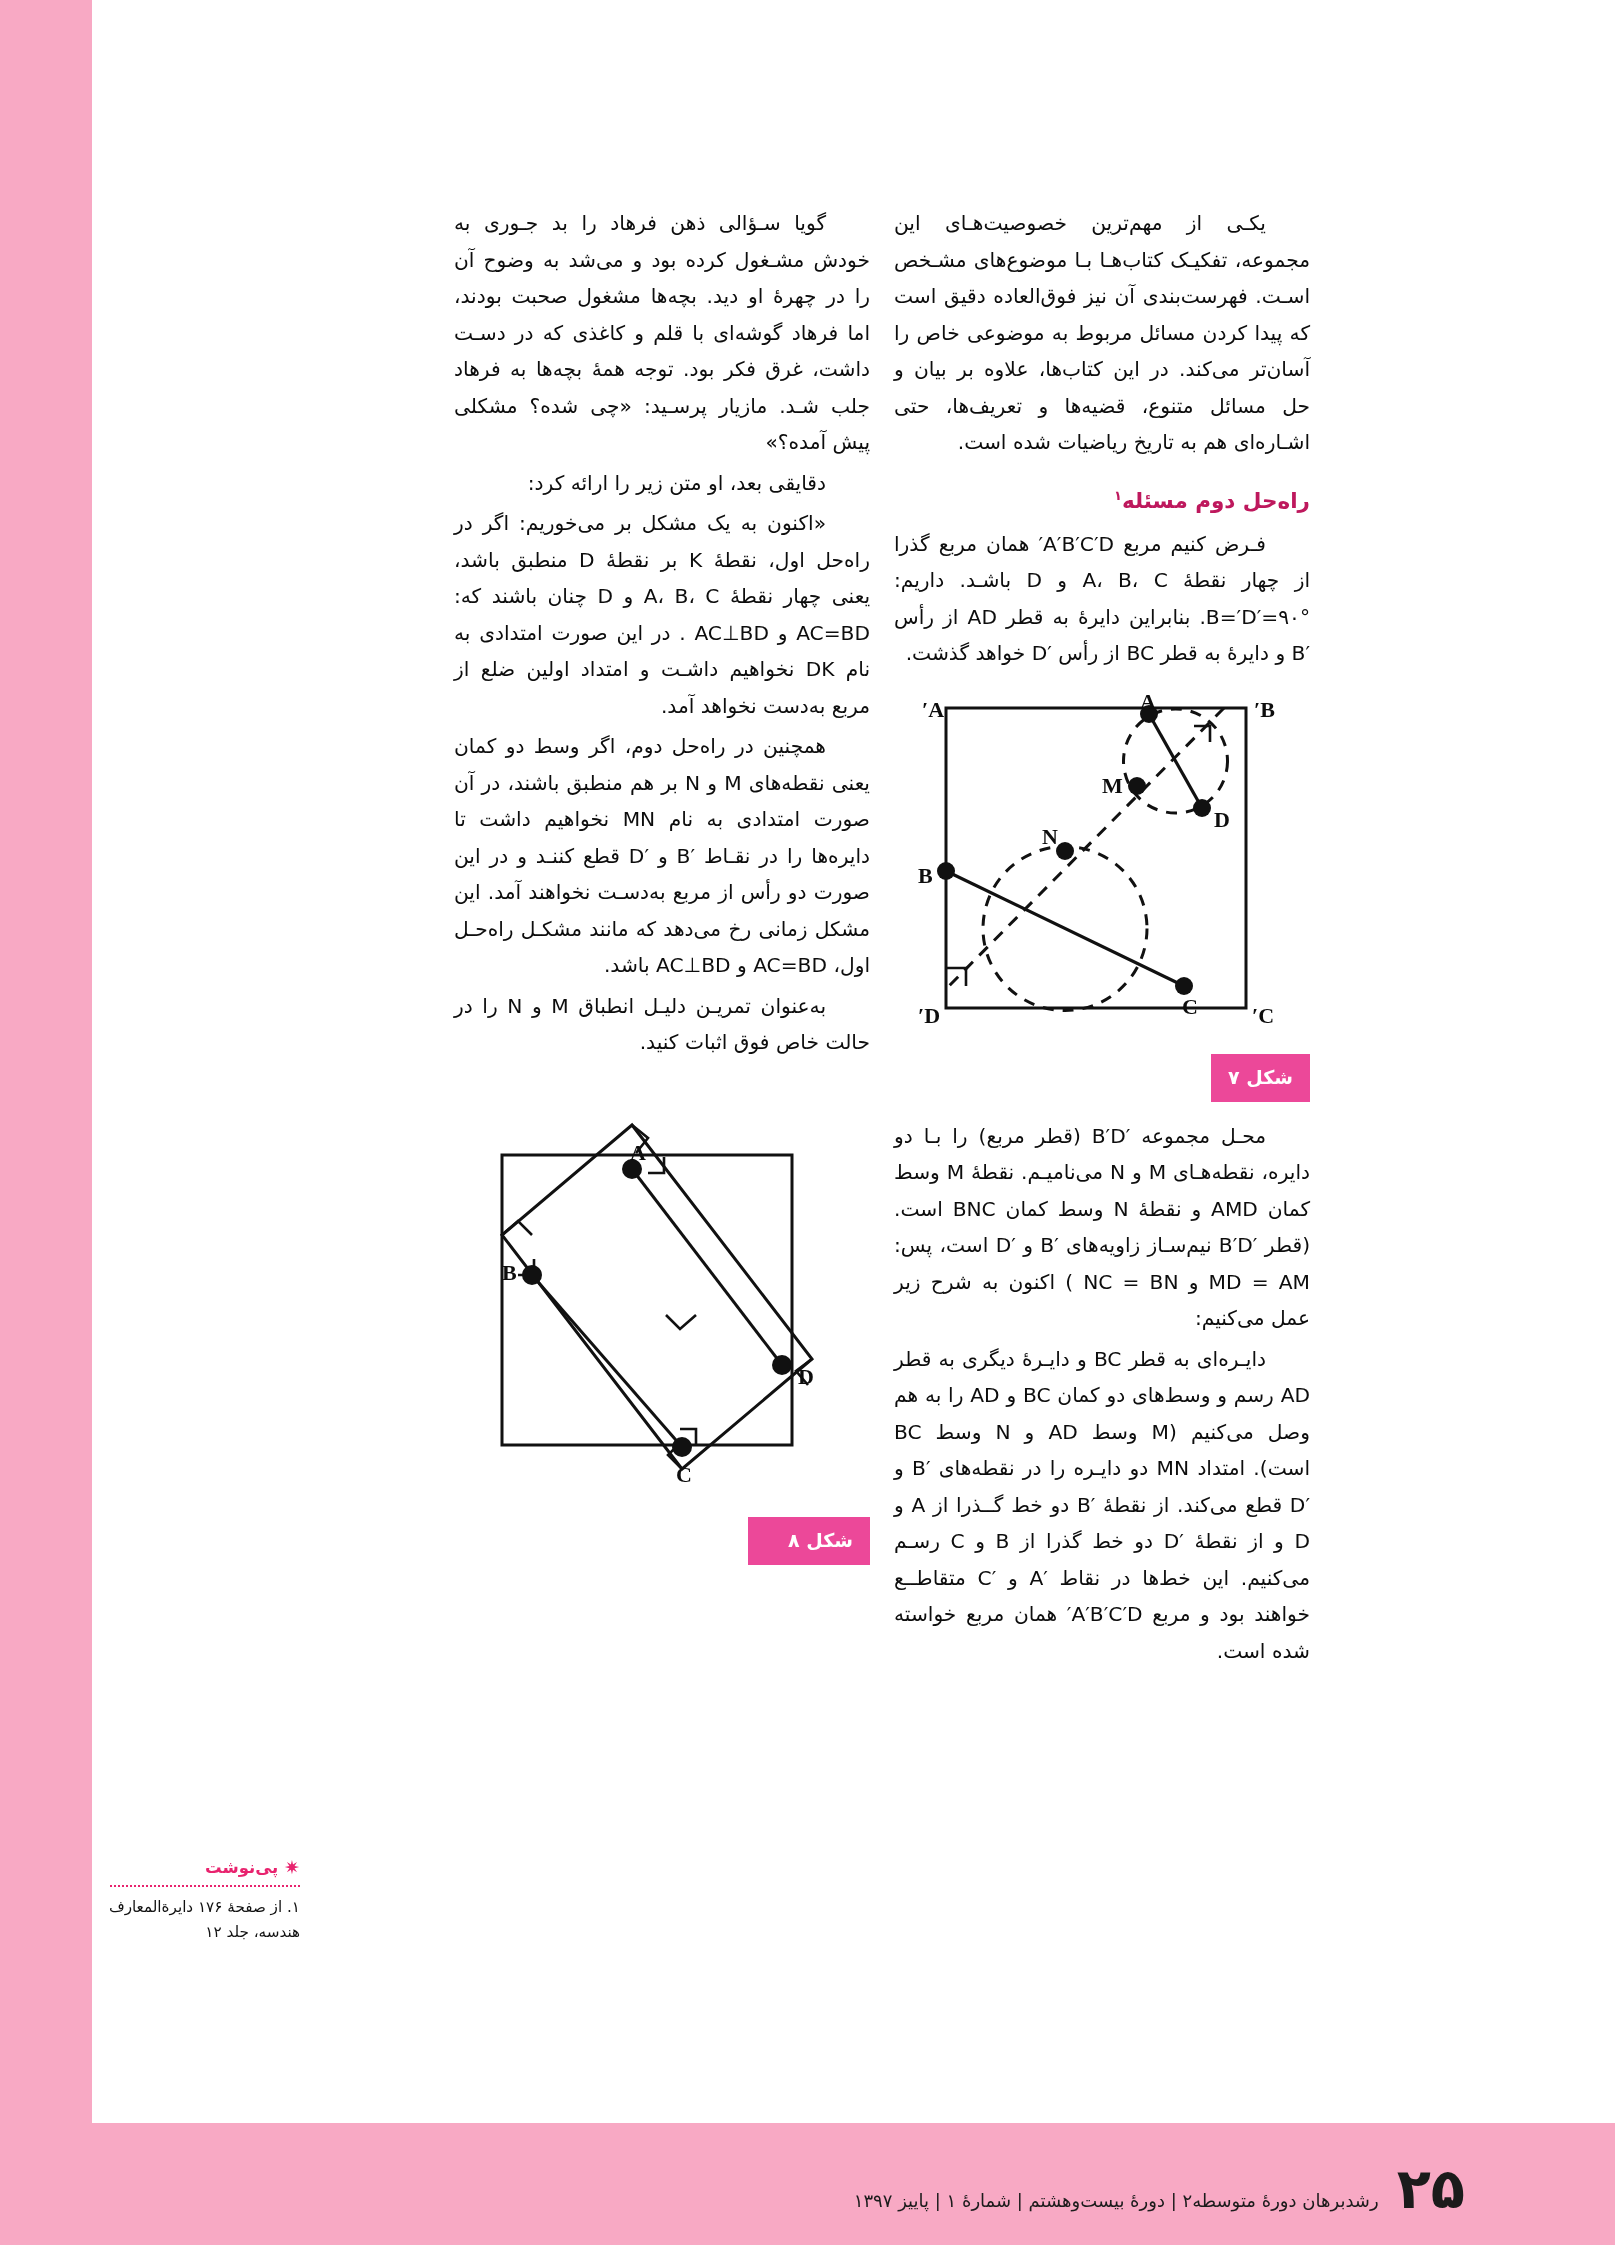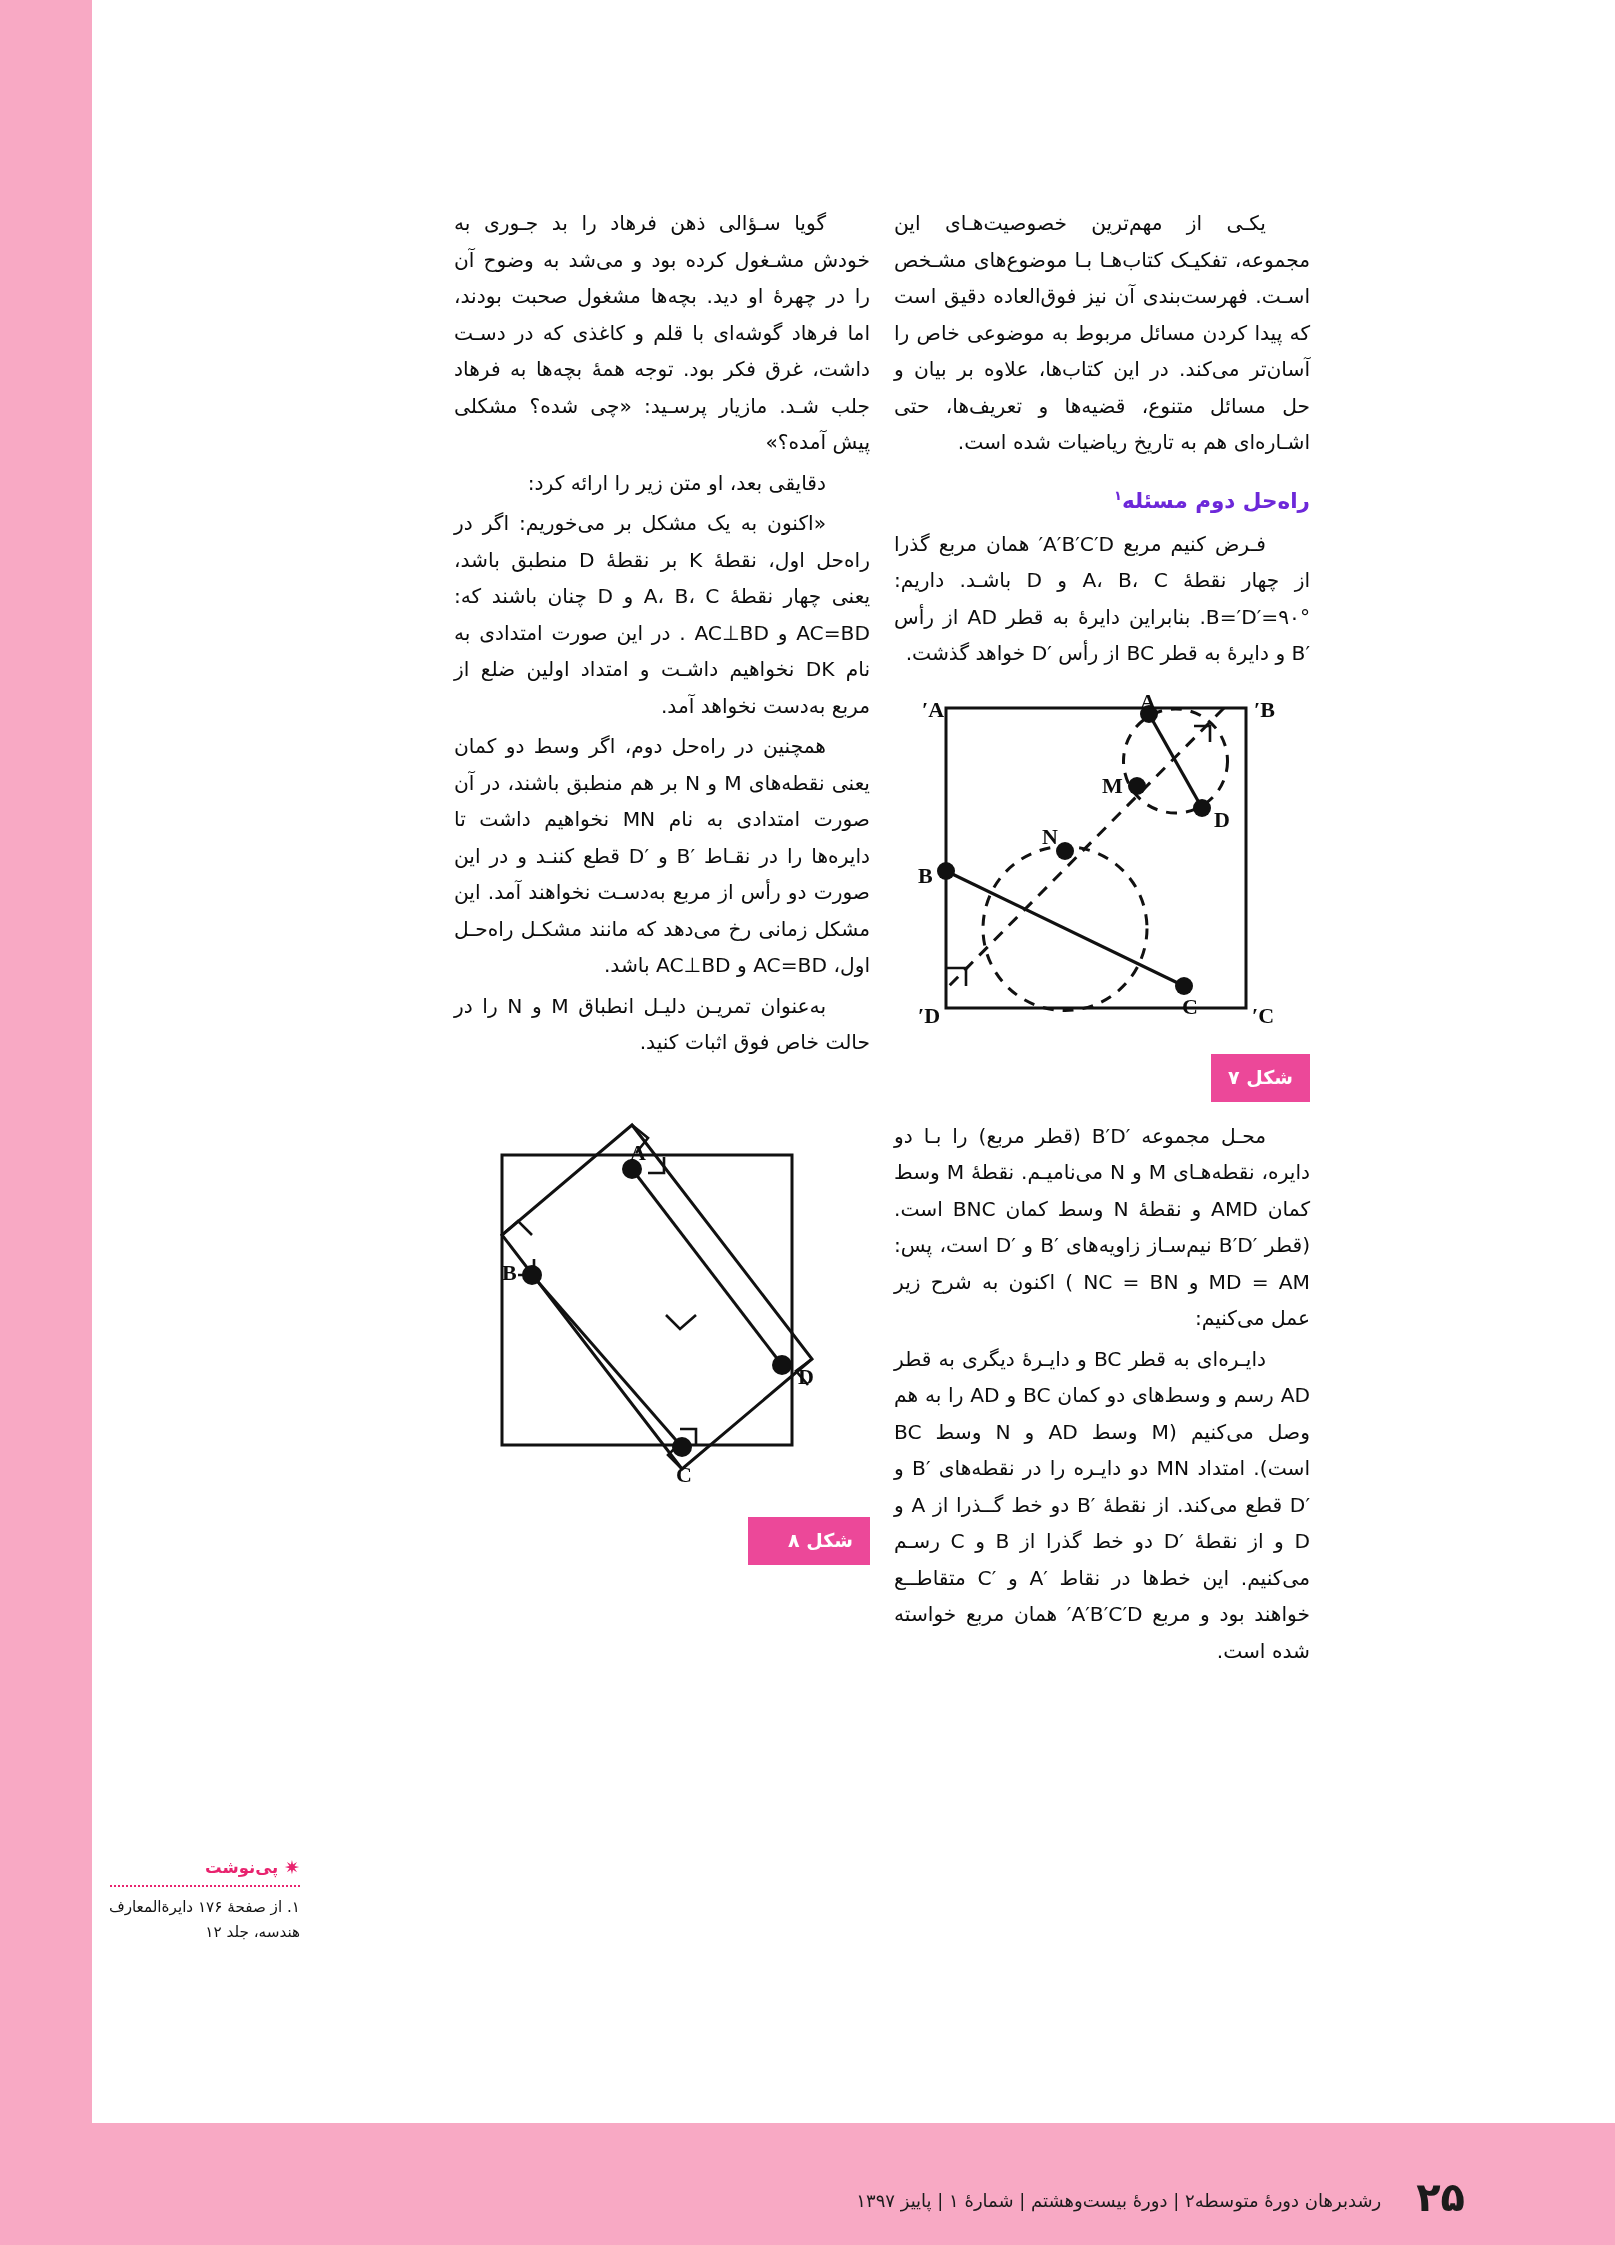--- a/index.html
+++ b/index.html
@@ -20,42 +20,41 @@
   .footer{
     position:absolute;left:0;right:0;bottom:0;height:122px;
     background:#f8a9c4;
   }
   .footer-row{
     position:absolute;left:150px;bottom:28px;right:150px;
     display:flex;align-items:flex-end;gap:18px;direction:rtl;
   }
   .footer-pageno{
     font-family:"DejaVu Sans","Liberation Sans",sans-serif;
-    font-size:40px;font-weight:bold;color:#1b1b1b;line-height:1;
+    font-size:56px;font-weight:bold;color:#1b1b1b;line-height:1;
     letter-spacing:-1px;
-    margin-left:17px;
   }
   .footer-text{
     font-size:18px;color:#1b1b1b;line-height:1;padding-bottom:7px;
     white-space:nowrap;
   }
 
   
   .col{
     position:absolute;direction:rtl;text-align:justify;
     font-size:20.2px;line-height:36.5px;color:#0d0d0d;
   }
   .col p{margin:0 0 4px 0;text-align:justify;text-align-last:right;}
   .col p.ind{text-indent:44px;}
 
   #col-right{right:305px;top:205px;width:416px;}
   #col-left {right:745px;top:205px;width:416px;margin-left:36px;}
 
   .sec-title{
-    color:#6d28d9;font-weight:bold;font-size:21.5px;
+    color:#be185d;font-weight:bold;font-size:21.5px;
     margin:20px 0 10px 0;line-height:30px;
   }
   .sec-title sup{font-size:13px;}
 
   .speaker{color:#e8236e;font-weight:bold;}
   .bullet-ball{
     display:inline-block;width:17px;height:17px;border-radius:50%;
     background:radial-gradient(circle at 33% 30%,#f2f2f2 0%,#bdbdbd 40%,#6e6e6e 100%);
     vertical-align:-2px;margin-left:7px;border:1px solid #8c8c8c;
   }

